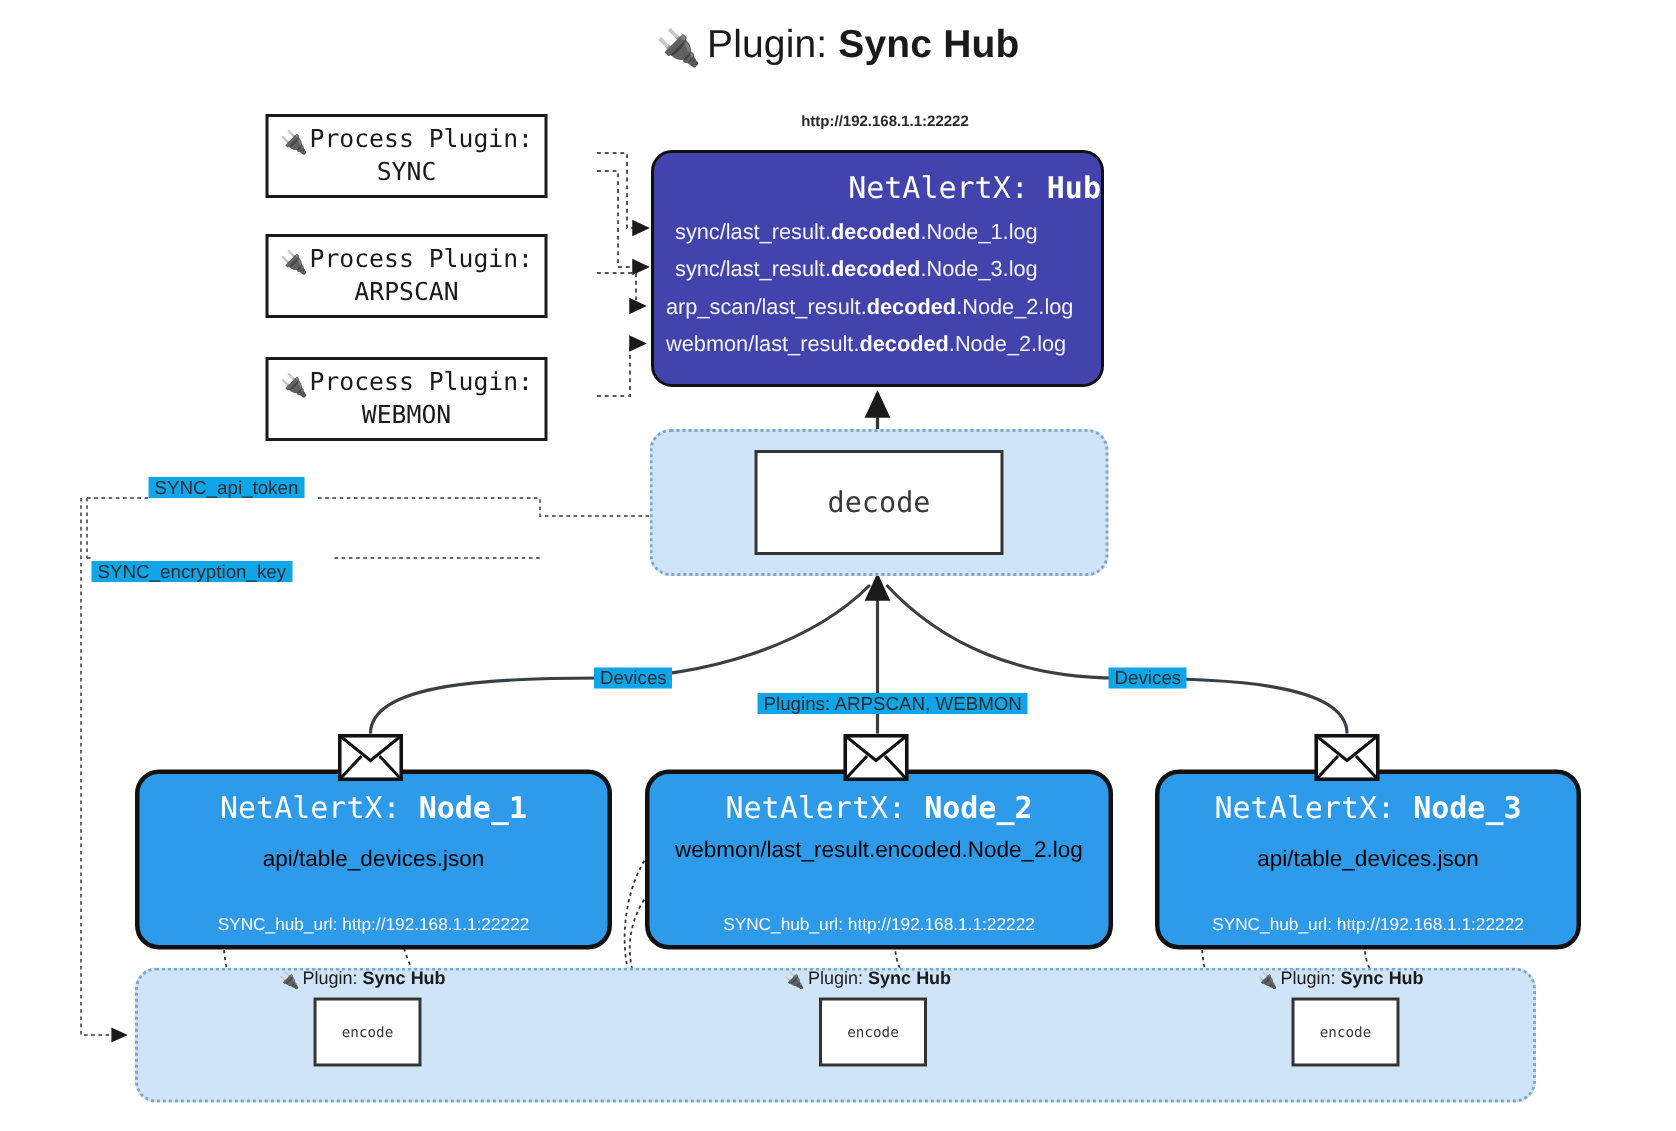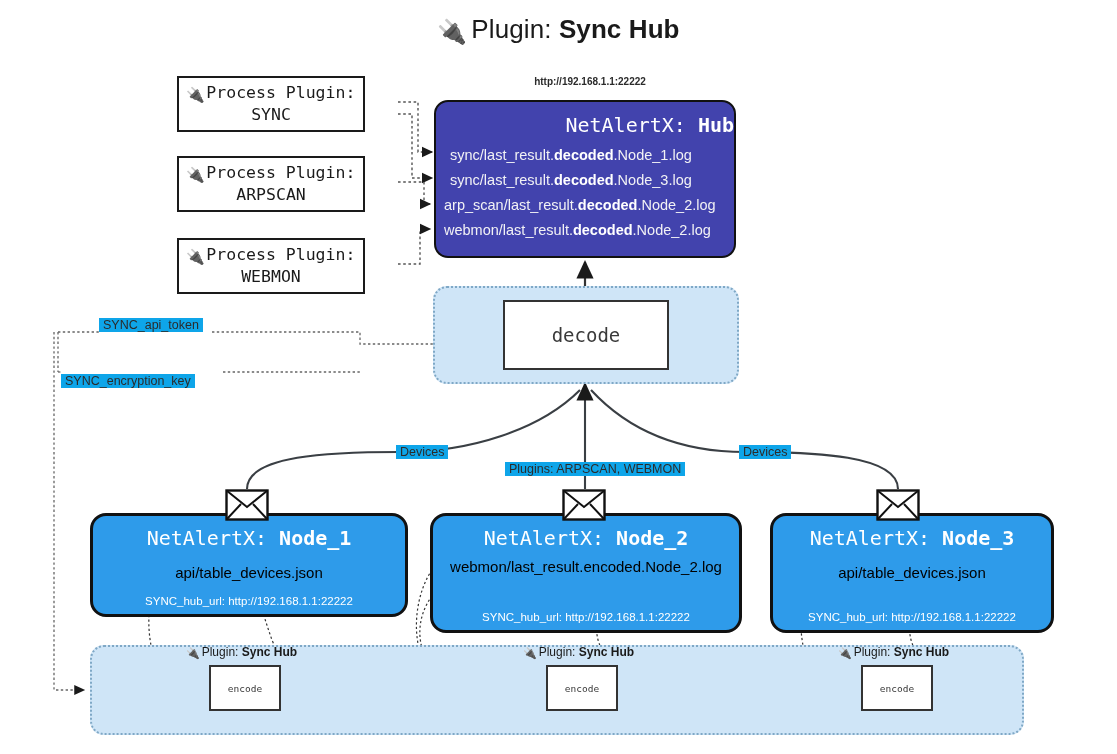--- a/index.html
+++ b/index.html
@@ -113,21 +113,21 @@
     font-family:"DejaVu Sans Mono","Liberation Mono",monospace;
     font-size:20px;margin-top:10px;white-space:nowrap;
   }
   .node .ntitle b{font-weight:bold;}
   .node .nlines{margin-top:10px;text-align:center;}
   .node .nline{font-size:15px;line-height:26px;color:#000000;white-space:nowrap;}
   .node .nurl{
     position:absolute;left:0;bottom:7px;width:100%;
     text-align:center;font-size:11.5px;color:#ffffff;white-space:nowrap;
   }
-  #node1{left:90px;top:513px;width:318px;height:104px;}
+  #node1{left:90px;top:513px;width:318px;height:120px;}
   #node2{left:430px;top:513px;width:312px;height:120px;}
   #node3{left:770px;top:513px;width:284px;height:120px;}
   #node2 .nlines{margin-top:4px;}
 
   
   .envelope{width:44px;height:32px;z-index:5;}
   #env1{left:225px;top:489px;}
   #env2{left:562px;top:489px;}
   #env3{left:876px;top:489px;}
 

